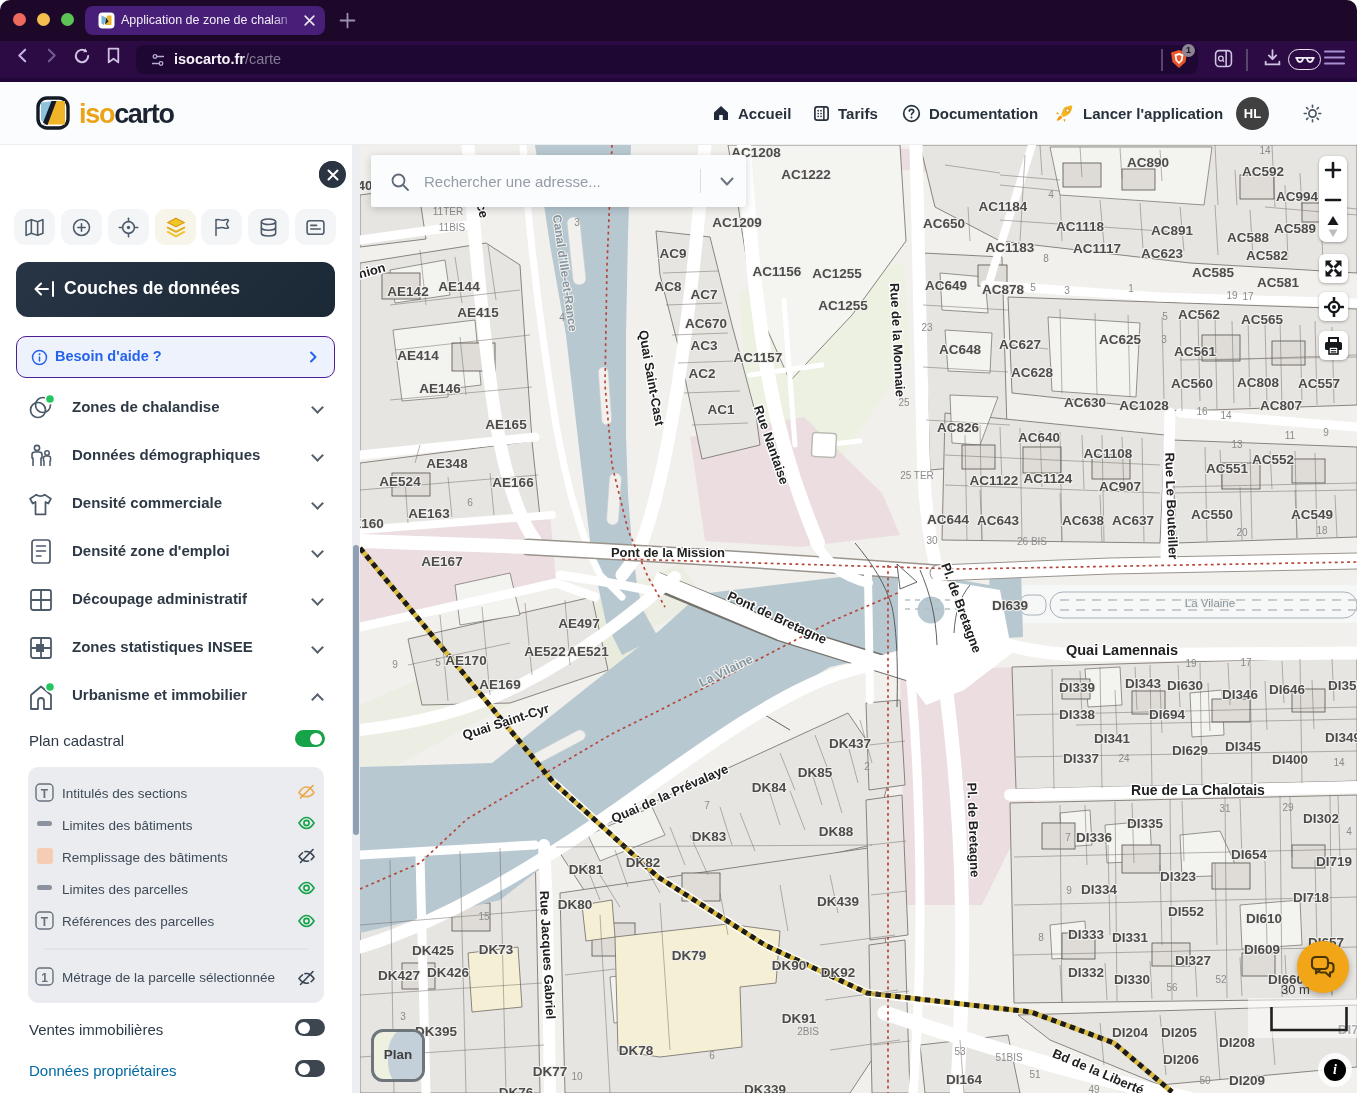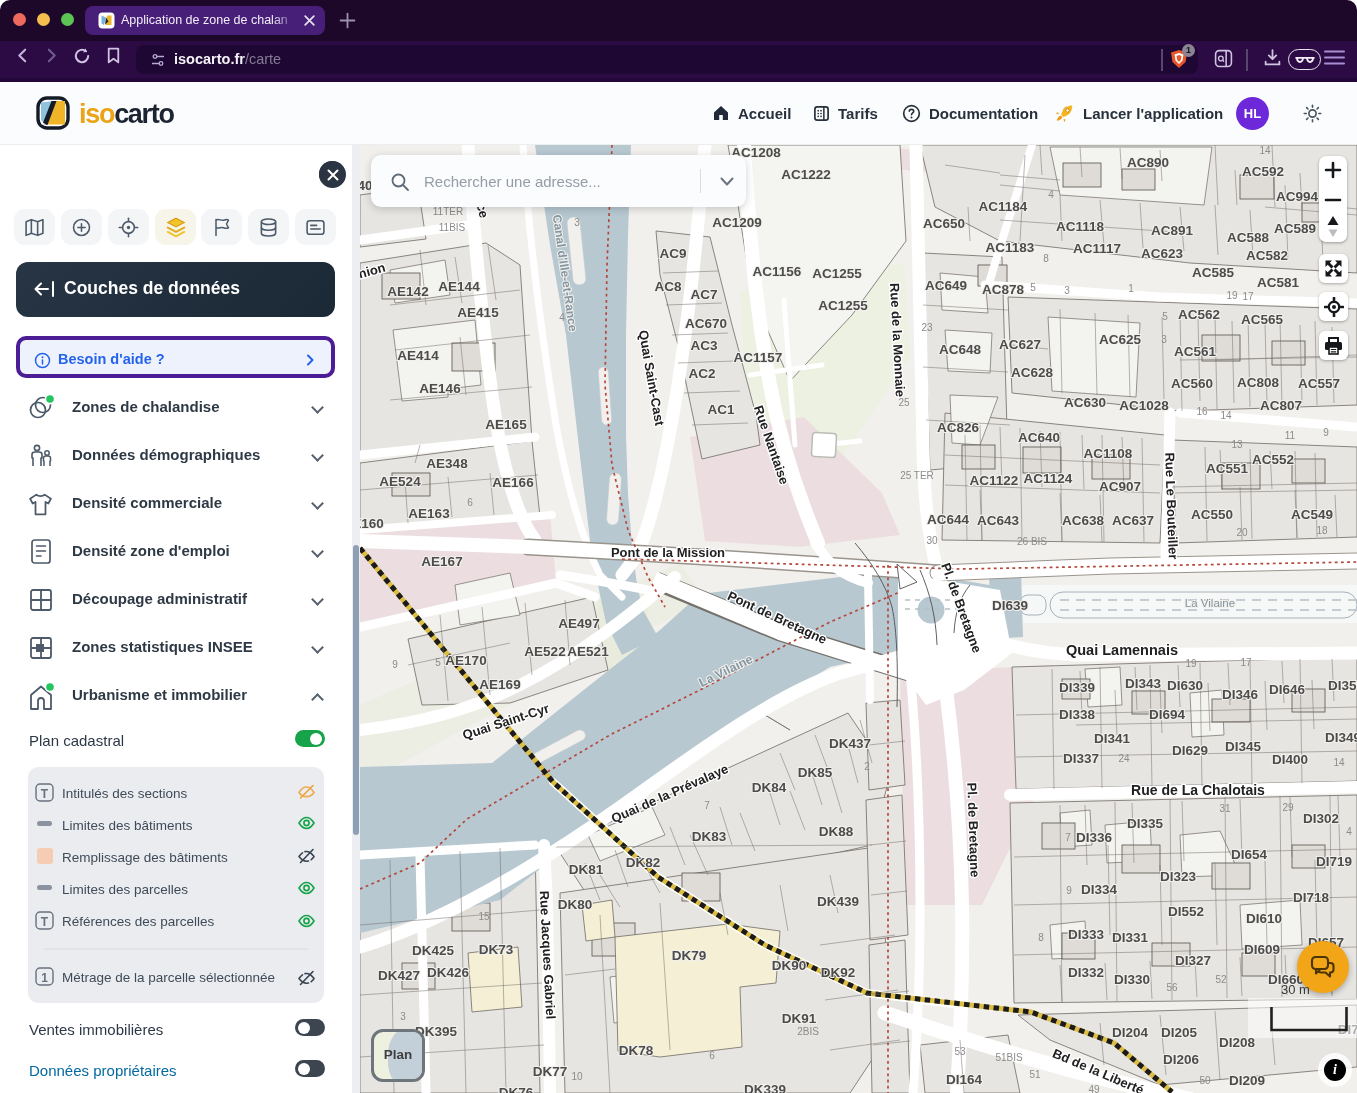--- a/index.html
+++ b/index.html
@@ -24,21 +24,21 @@
   .sidebar { position:absolute; left:0; top:145px; width:360px; height:948px; background:#fff; }
   .iconbtn { position:absolute; top:209px; width:41px; height:36px; background:#f3f5f7; border-radius:11px;
      display:flex; align-items:center; justify-content:center; }
   .cat { position:absolute; left:0; width:360px; height:48px; }
   .cat .txt { position:absolute; left:72px; top:14px; font-size:15px; font-weight:700; color:#2e3946; }
   .chev { position:absolute; right:38px; top:19px; width:9px; height:9px; border-right:2px solid #55606e; border-bottom:2px solid #55606e; transform:rotate(45deg); }
   .tgl { position:absolute; width:30px; height:17px; border-radius:9px; }
   .tgl .knob { position:absolute; top:2.5px; width:12px; height:12px; border-radius:50%; background:#fff; }
   
   .maparea { position:absolute; left:360px; top:145px; width:997px; height:948px; background:#f2f0ec; }
-  .searchbar { position:absolute; left:371px; top:155px; width:375px; height:52px; background:#fbfcfd; border-radius:10px;
+  .searchbar { position:absolute; left:371px; top:155px; width:375px; height:52px; background:#fbfcfd; border-radius:2px;
      box-shadow:0 2px 8px rgba(0,0,0,.18); }
   .mapbtn { position:absolute; left:1319px; width:27px; height:27px; background:#fff; border-radius:6px;
      box-shadow:0 1px 3px rgba(0,0,0,.3); display:flex; align-items:center; justify-content:center; }
 </style>
 </head>
 <body>
 <div class="win">
 <div class="tabbar">
   <div class="dot" style="left:13px;background:#ee6a5f;"></div>
   <div class="dot" style="left:37px;background:#f5bf4f;"></div>
@@ -145,21 +145,21 @@
   <div class="navitem" style="left:1054px;">
     <svg width="21" height="21" viewBox="0 0 21 21">
           <path d="M18.2 2.8 C13.5 2.6,9.8 5.2,8 9.5 L7.2 11.8 L9.4 14 L11.8 13.1 C16 11.2,18.4 7.5,18.2 2.8 Z" fill="#f6b51e"></path>
           <path d="M8 9.5 C9.8 5.2,13.5 2.6,18.2 2.8 L12 3.8 C10 4.6,8.8 6.5,8 9.5 Z" fill="#e8920f"></path>
           <circle cx="13.6" cy="7.4" r="1.7" fill="#fff" stroke="#c87d08" stroke-width="0.8"></circle>
           <path d="M6.8 12.6 C4.4 13.2,3.2 15.6,2.8 17.8 C5 17.4,7.4 16.4,8.4 14.2 Z" fill="#ef9c12"></path>
           <path d="M4.2 9.2 L1.6 10.2 L4.8 11.4 Z" fill="#ef9c12"></path>
           <path d="M11.6 16.4 L10.4 19.2 L9.4 16 Z" fill="#ef9c12"></path>
         </svg>
     Lancer l'application</div>
-  <div style="position:absolute;left:1236px;top:15px;width:33px;height:33px;border-radius:50%;background:#6d28d9;color:#fff;font-size:13px;font-weight:700;display:flex;align-items:center;justify-content:center;">HL</div>
+  <div style="position:absolute;left:1236px;top:15px;width:33px;height:33px;border-radius:50%;background:#404040;color:#fff;font-size:13px;font-weight:700;display:flex;align-items:center;justify-content:center;">HL</div>
   <svg style="position:absolute;left:1303px;top:22px" width="19" height="19" viewBox="0 0 19 19">
         <circle cx="9.5" cy="9.5" r="3.6" stroke="#4a5462" stroke-width="1.7" fill="none"></circle>
         <g stroke="#4a5462" stroke-width="1.6" stroke-linecap="round">
           <path d="M9.5 1.2 V3.2"></path>
           <path d="M9.5 15.8 V17.8"></path>
           <path d="M1.2 9.5 H3.2"></path>
           <path d="M15.8 9.5 H17.8"></path>
           <path d="M3.6 3.6 L5 5"></path>
           <path d="M14 14 L15.4 15.4"></path>
           <path d="M15.4 3.6 L14 5"></path>
@@ -224,21 +224,21 @@
         <path d="M5.5 8 H11 M5.5 11.5 H14.5" stroke="#4d5a69" stroke-width="1.5" stroke-linecap="round"></path>
       </svg>
 </div>
 <div style="position:absolute;left:16px;top:262px;width:319px;height:55px;border-radius:12px;background:linear-gradient(135deg,#273545,#1b2835);">
   <svg style="position:absolute;left:18px;top:17px" width="22" height="20" viewBox="0 0 22 20">
         <path d="M14 10 H2 M7 4.5 L1.5 10 L7 15.5" stroke="#fff" stroke-width="2" fill="none" stroke-linecap="round" stroke-linejoin="round"></path>
         <path d="M19 3 V17" stroke="#fff" stroke-width="2" stroke-linecap="round"></path>
       </svg>
   <div style="position:absolute;left:48px;top:16px;font-size:17.5px;font-weight:700;color:#fff;">Couches de données</div>
 </div>
-<div style="position:absolute;left:16px;top:336px;width:319px;height:42px;border-radius:10px;background:#edf2fd;border:4px solid #4c1d95;">
+<div style="position:absolute;left:16px;top:336px;width:319px;height:42px;border-radius:10px;background:#edf2fd;border:1px solid #4c1d95;">
   <svg style="position:absolute;left:14px;top:12px" width="17" height="17" viewBox="0 0 17 17">
         <circle cx="8.5" cy="8.5" r="7" stroke="#2563eb" stroke-width="1.5" fill="none"></circle>
         <path d="M8.5 8 V12" stroke="#2563eb" stroke-width="1.5" stroke-linecap="round"></path>
         <circle cx="8.5" cy="5.3" r="1" fill="#2563eb"></circle>
       </svg>
   <div style="position:absolute;left:38px;top:11px;font-size:14.5px;font-weight:700;color:#2563eb;">Besoin d'aide ?</div>
   <svg style="position:absolute;right:14px;top:13px" width="14" height="14" viewBox="0 0 14 14">
         <path d="M5 2.5 L9.5 7 L5 11.5" stroke="#2563eb" stroke-width="2" fill="none" stroke-linecap="round" stroke-linejoin="round"></path>
       </svg>
 </div>

